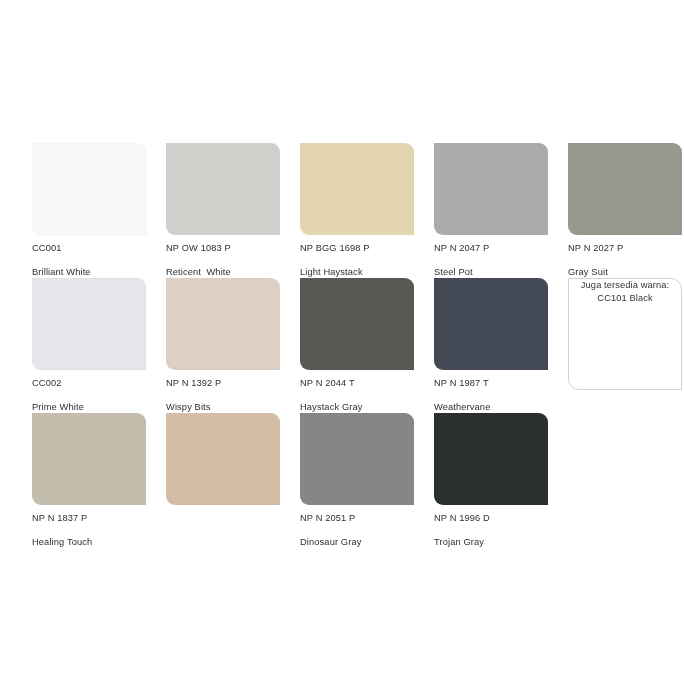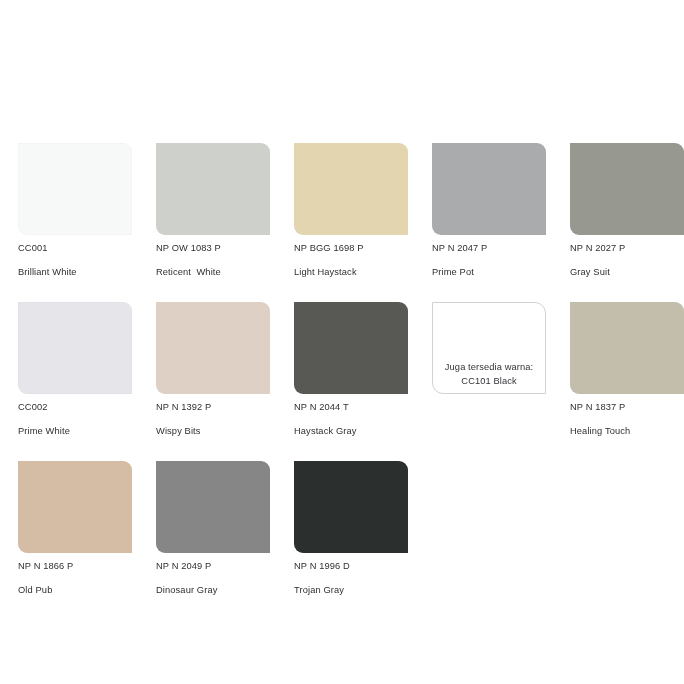--- a/index.html
+++ b/index.html
@@ -17,29 +17,28 @@
   #palette-sheet {
     position: relative;
     width: 684px;
     height: 684px;
     background: #ffffff;
   }
 
   
   .swatch-grid {
     position: absolute;
-    left: 18px;
+    left: 32px;
     top: 143px;
     width: 648px;
     display: grid;
     grid-template-columns: repeat(5, 114px);
     grid-column-gap: 20px;
     grid-row-gap: 0px;
     grid-auto-rows: 135px;
-    gap: 24px;
   }
 
   .cell {
     position: relative;
     width: 114px;
     height: 135px;
   }
 
   
   .chip {
@@ -70,30 +69,30 @@
   }
 
   .chip-name {
     margin-top: 12px;
   }
 
   
   .note-box {
     position: relative;
     width: 114px;
-    height: 92px;
+    height: 112px;
     box-sizing: border-box;
     border: 1px solid #d2d2d4;
     border-radius: 0 11px 0 11px;
     background: #ffffff;
     display: flex;
-    align-items: flex-end;
+    align-items: flex-start;
     justify-content: center;
     text-align: center;
-    padding: 5px 7px;
+    padding: 0 7px;
   }
 
   .note-text {
     font-size: 9.3px;
     line-height: 1.45;
     color: #33333a;
     letter-spacing: 0.1px;
   }
 
   .note-text .note-line {
@@ -123,21 +122,21 @@
         <div class="chip" style="background: rgb(226, 213, 176);"></div>
         <div class="chip-label">
           <span class="chip-code">NP BGG 1698 P</span>
           <span class="chip-name">Light Haystack</span>
         </div>
       </div>
       <div class="cell">
         <div class="chip" style="background: rgb(170, 171, 173);"></div>
         <div class="chip-label">
           <span class="chip-code">NP N 2047 P</span>
-          <span class="chip-name">Prime Pot</span>
+          <span class="chip-name">Steel Pot</span>
         </div>
       </div>
       <div class="cell">
         <div class="chip" style="background: rgb(151, 152, 144);"></div>
         <div class="chip-label">
           <span class="chip-code">NP N 2027 P</span>
           <span class="chip-name">Gray Suit</span>
         </div>
       </div>
       <div class="cell">
@@ -152,48 +151,51 @@
         <div class="chip-label">
           <span class="chip-code">NP N 1392 P</span>
           <span class="chip-name">Wispy Bits</span>
         </div>
       </div>
       <div class="cell">
         <div class="chip" style="background: rgb(88, 88, 85);"></div>
         <div class="chip-label">
           <span class="chip-code">NP N 2044 T</span>
           <span class="chip-name">Haystack Gray</span>
+        </div>
+      </div>
+      <div class="cell">
+        <div class="chip" style="background: rgb(67, 74, 85);"></div>
+        <div class="chip-label">
+          <span class="chip-code">NP N 1987 T</span>
+          <span class="chip-name">Weathervane</span>
         </div>
       </div>
       <div class="cell">
         <div class="note-box" style="border-color: rgb(210, 210, 212);">
           <div class="note-text">
             <span class="note-line">Juga tersedia warna:</span>
             <span class="note-line">CC101 Black</span>
           </div>
         </div>
       </div>
       <div class="cell">
         <div class="chip" style="background: rgb(195, 189, 171);"></div>
         <div class="chip-label">
           <span class="chip-code">NP N 1837 P</span>
           <span class="chip-name">Healing Touch</span>
         </div>
       </div>
       <div class="cell">
         <div class="chip" style="background: rgb(213, 188, 164);"></div>
-        <div class="chip-label">
-          <span class="chip-code">NP N 1866 P</span>
-          <span class="chip-name">Old Pub</span>
-        </div>
       </div>
       <div class="cell">
         <div class="chip" style="background: rgb(134, 134, 134);"></div>
         <div class="chip-label">
-          <span class="chip-code">NP N 2049 P</span>
+          <span class="chip-code">NP N 2051 P</span>
           <span class="chip-name">Dinosaur Gray</span>
         </div>
       </div>
       <div class="cell">
         <div class="chip" style="background: rgb(43, 48, 47);"></div>
         <div class="chip-label">
           <span class="chip-code">NP N 1996 D</span>
           <span class="chip-name">Trojan Gray</span>
         </div>
       </div>

